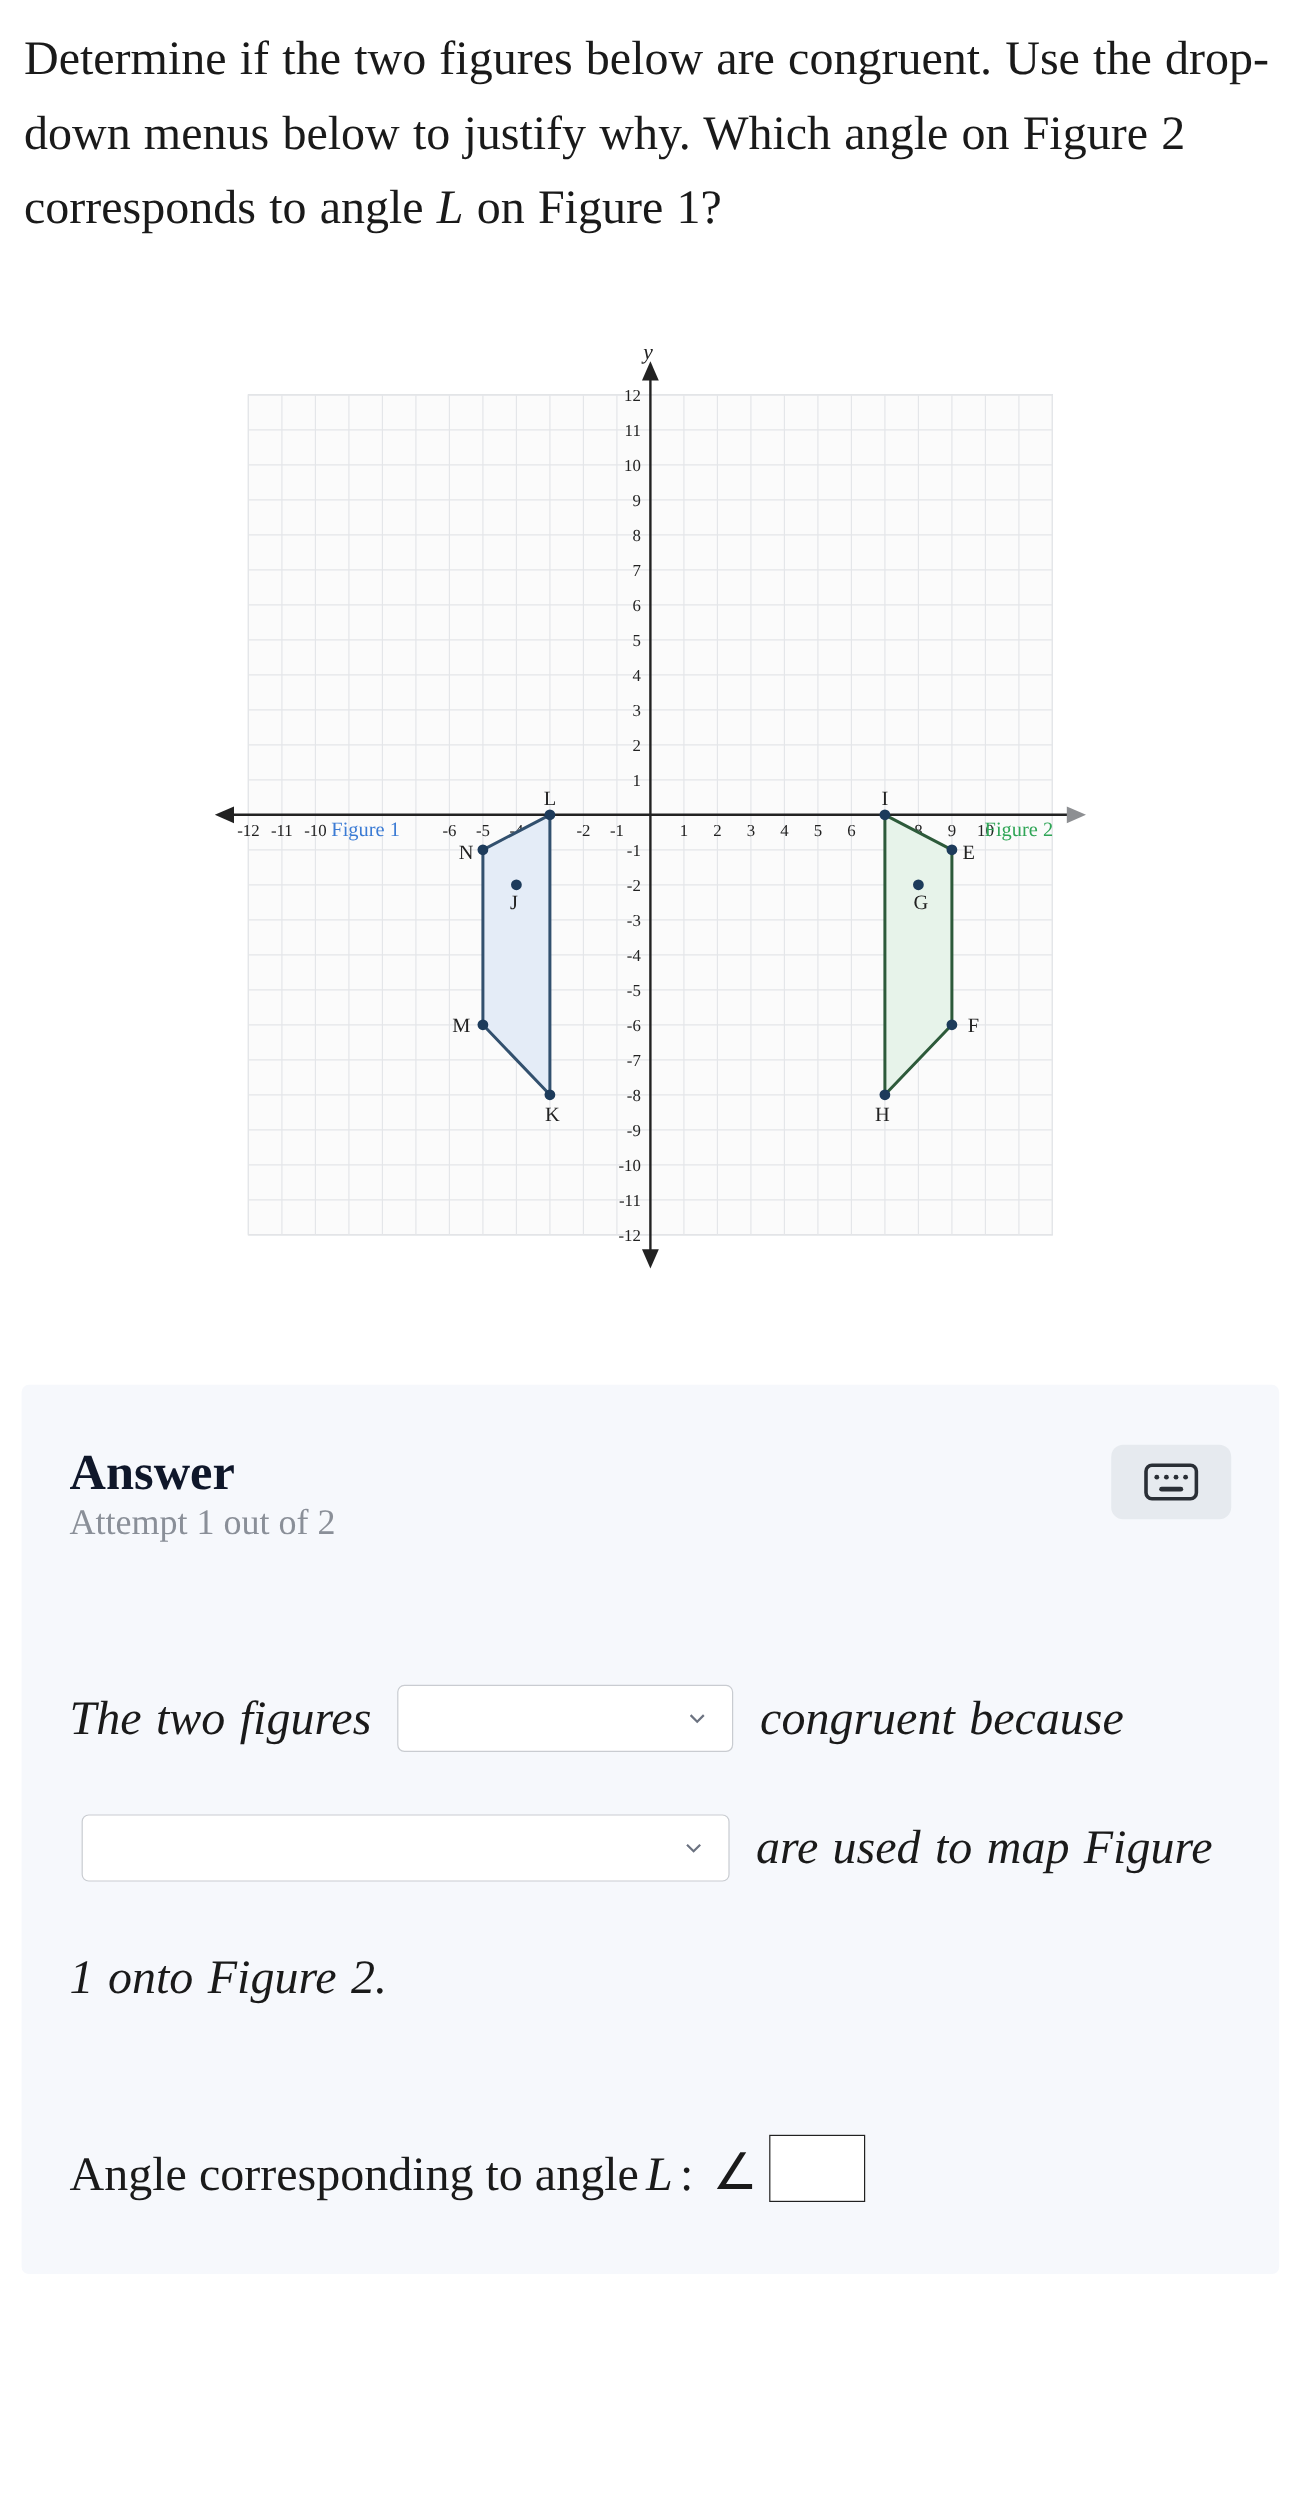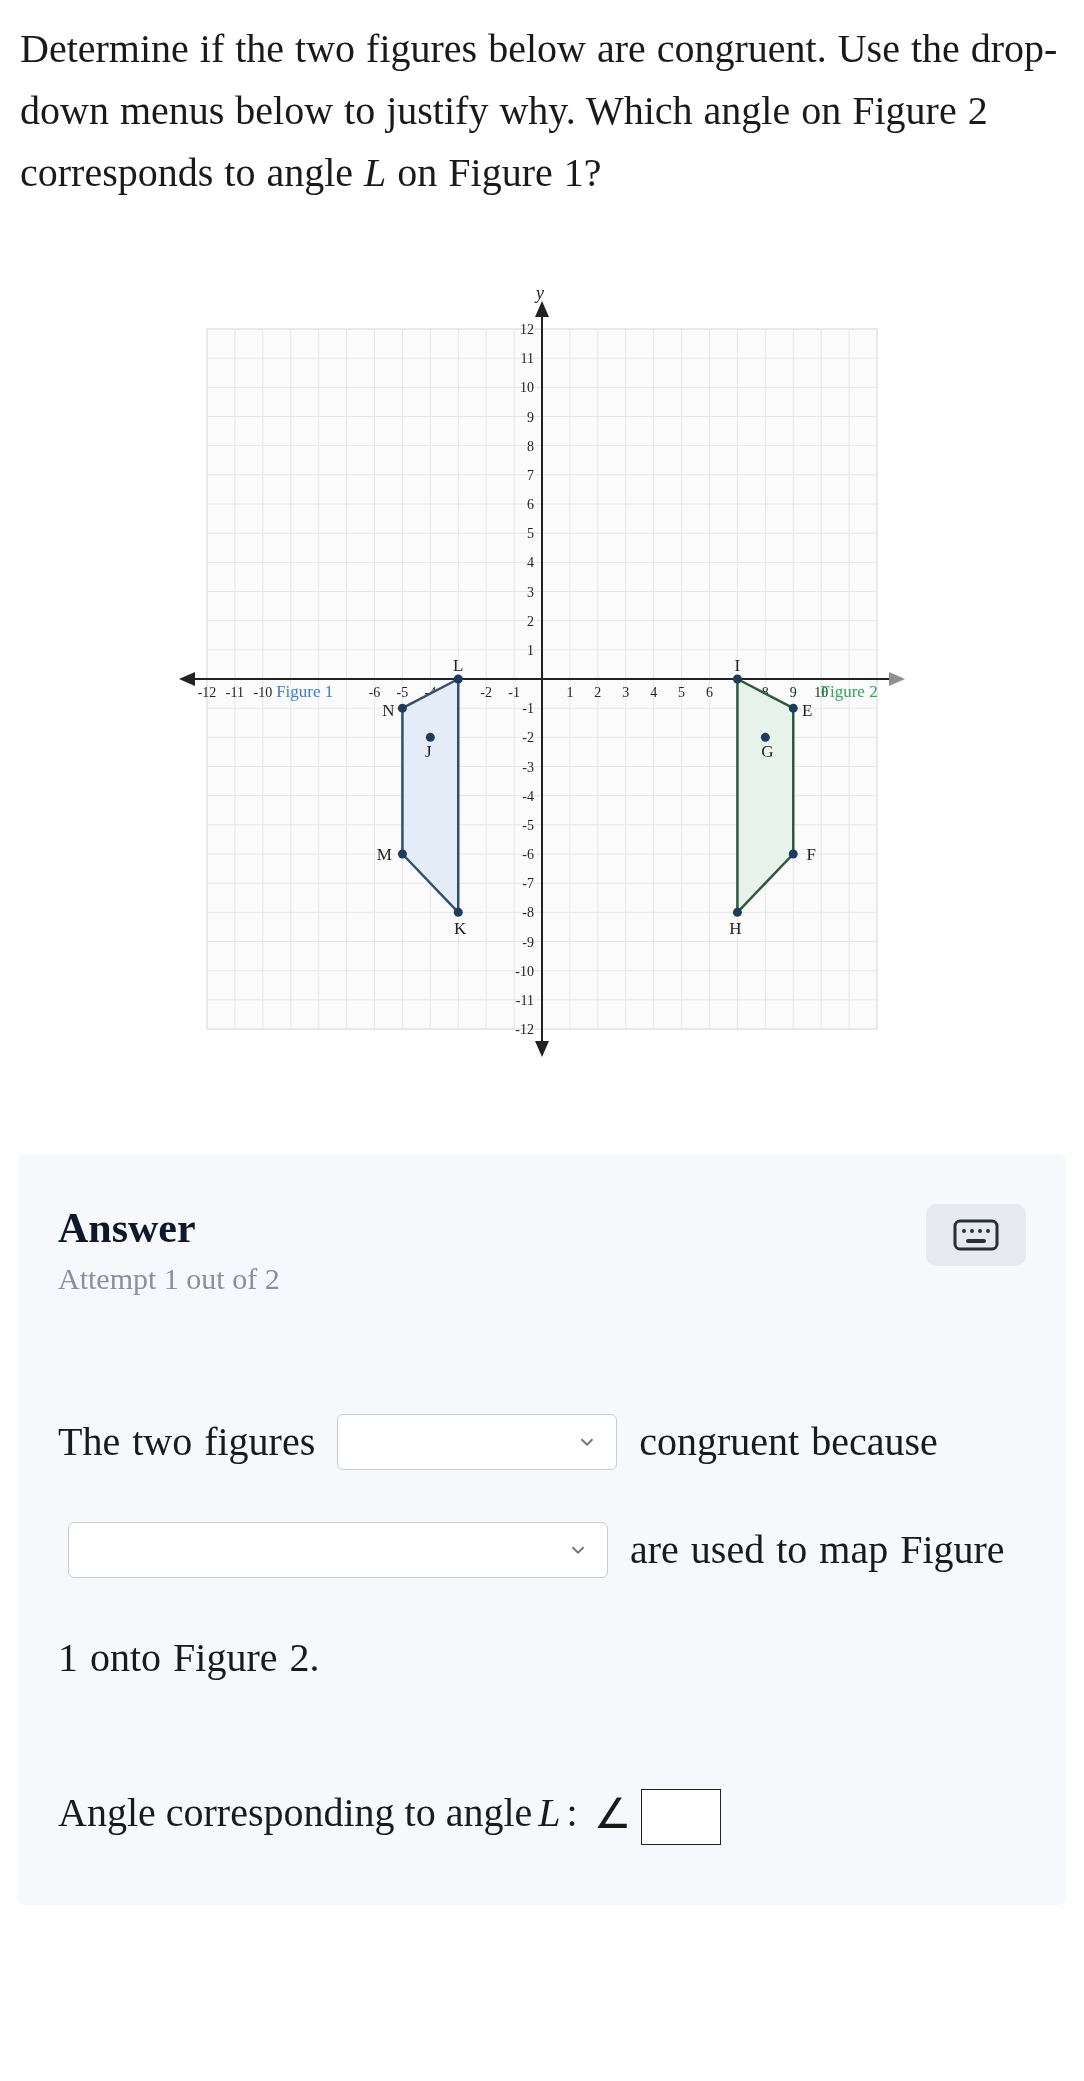--- a/index.html
+++ b/index.html
@@ -36,37 +36,38 @@
     align-items:flex-start;
   }
   .answer-title {
     font-size: 42px;
     font-weight: bold;
     color:#0f172a;
   }
   .attempt {
     font-size: 30px;
     color:#8a8f98;
-    margin-top: 10px;
+    margin-top: 0;
   }
   .kbd-btn {
     background:#e6eaef;
     border-radius:10px;
     width:100px;
     height:62px;
     display:flex;
     align-items:center;
     justify-content:center;
     cursor:pointer;
   }
   .fill-in {
     margin-top: 90px;
     font-size: 40px;
     line-height: 2.6;
     word-spacing: 2px;
+    font-style: italic;
   }
   .fill-in > * { vertical-align: middle; }
   .select {
     display:inline-flex;
     align-items:center;
     justify-content:flex-end;
     border:1px solid #c9ccd1;
     border-radius:6px;
     background:#fff;
     height:56px;
@@ -77,21 +78,21 @@
   .select.sm { width: 280px; }
   .select.lg { width: 540px; }
   .chev {
     width:22px; height:22px;
     stroke:#6b7280; fill:none; stroke-width:2;
   }
   .corr-line {
     margin-top: 80px;
     font-size: 40px;
     display:flex;
-    align-items:flex-start;
+    align-items:flex-end;
     flex-wrap:wrap;
     gap: 6px;
   }
   .angle-sym { font-size: 42px; margin: 0 4px 0 10px;}
   .small-input {
     border:1px solid #222;
     background:#fff;
     width:80px;
     height:56px;
   }

